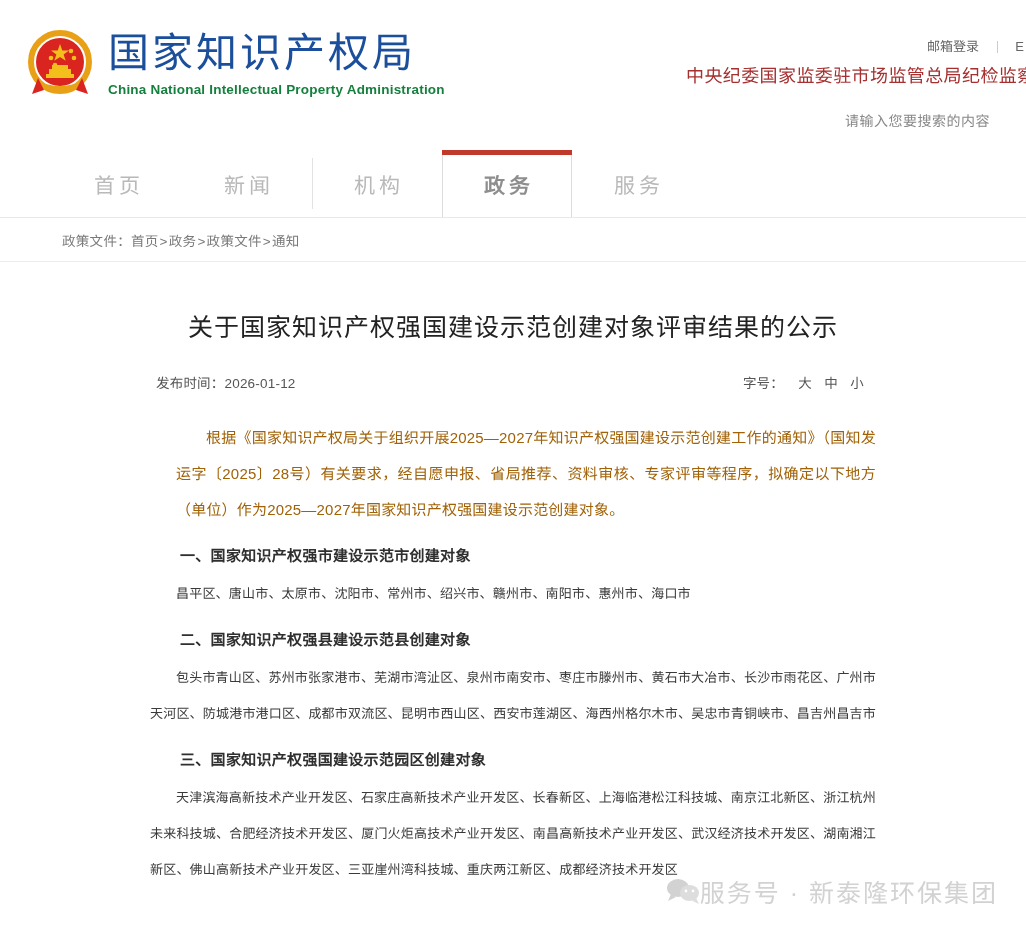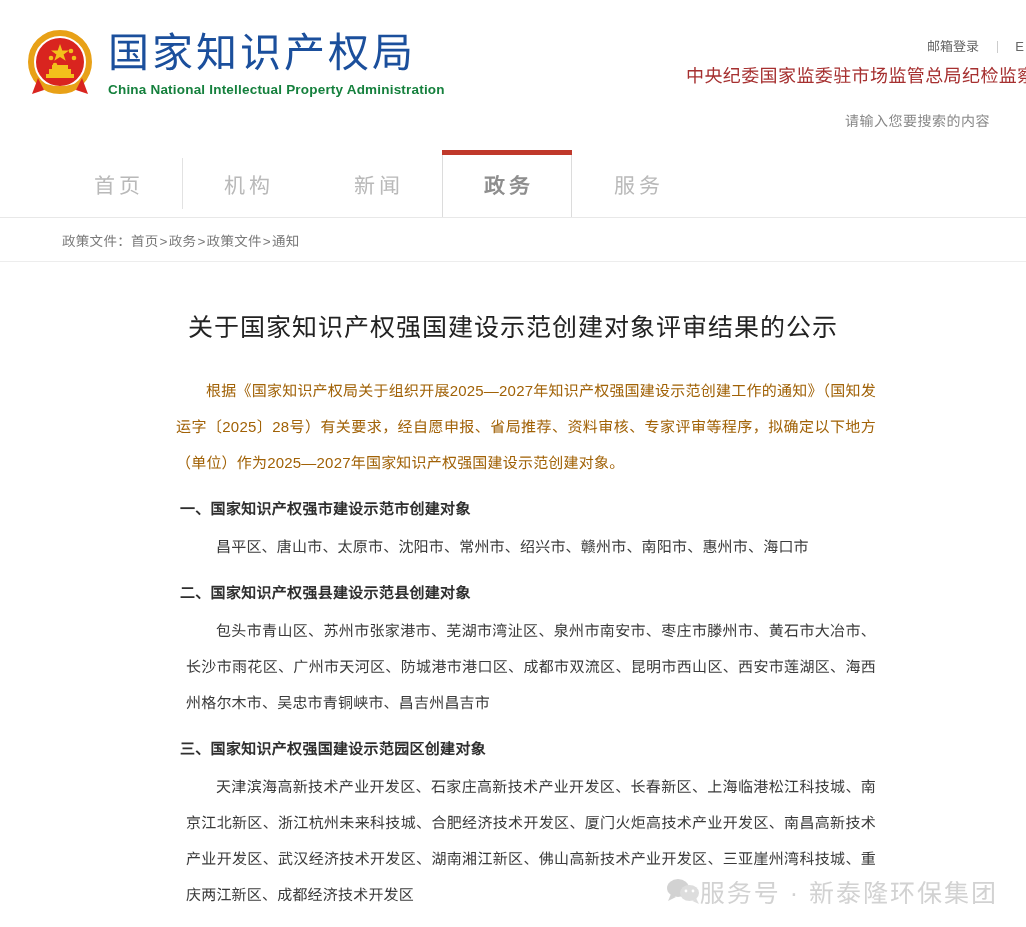--- a/index.html
+++ b/index.html
@@ -202,28 +202,27 @@
   .sec-head {
     font-size: 15px;
     font-weight: bold;
     color: #2f2f2f;
     line-height: 36px;
     margin-top: 10px;
     text-indent: 2em;
     letter-spacing: 0.3px;
   }
   .sec-body {
-    font-size: 15px;
+    font-size: 13px;
     line-height: 36px;
     color: #3a3a3a;
     text-align: justify;
     text-indent: 2em;
     margin-top: 2px;
     letter-spacing: 0.2px;
-    margin-left: 36px;
   }
 
   
   .watermark {
     position: absolute;
     right: 28px;
     bottom: 18px;
     display: flex;
     align-items: center;
     gap: 0;
@@ -279,44 +278,55 @@
       <span class="search-placeholder">请输入您要搜索的内容</span>
     </div>
   </div>
 
 </div>
 
 <div class="nav">
   <div class="nav-item">
     <span>首页</span>
   </div>
+  <div class="nav-item">
+    <span>新闻</span>
+  </div>
   <div class="nav-item has-left-div">
     <span>机构</span>
-  </div>
-  <div class="nav-item">
-    <span>新闻</span>
   </div>
   <div class="nav-item active">
     <span>政务</span>
   </div>
   <div class="nav-item">
     <span>服务</span>
   </div>
 </div>
 
 <div class="crumb-wrap">
   <div class="crumb">
     <span>政策文件：</span><span class="cl">首页</span><span class="sep">&gt;</span><span class="cl">政务</span><span class="sep">&gt;</span><span class="cl">政策文件</span><span class="sep">&gt;</span><span class="cl">通知</span>
   </div>
 </div>
 
 <div class="article">
 
   <h1 class="doc-title">关于国家知识产权强国建设示范创建对象评审结果的公示</h1>
 
+  <div class="meta-row">
+    <div class="meta-left">
+      <span>发布时间：</span><span>2026-01-12</span>
+    </div>
+    <div class="meta-right">
+      <span class="fs-label">字号：</span>
+      <span class="fs-btn">大</span>
+      <span class="fs-btn">中</span>
+      <span class="fs-btn">小</span>
+    </div>
+  </div>
 
   <div class="body-copy">
 
     <p class="para">根据《国家知识产权局关于组织开展2025—2027年知识产权强国建设示范创建工作的通知》（国知发运字〔2025〕28号）有关要求，经自愿申报、省局推荐、资料审核、专家评审等程序，拟确定以下地方（单位）作为2025—2027年国家知识产权强国建设示范创建对象。</p>
 
     <h2 class="sec-head">一、国家知识产权强市建设示范市创建对象</h2>
     <p class="sec-body">昌平区、唐山市、太原市、沈阳市、常州市、绍兴市、赣州市、南阳市、惠州市、海口市</p>
 
     <h2 class="sec-head">二、国家知识产权强县建设示范县创建对象</h2>
     <p class="sec-body">包头市青山区、苏州市张家港市、芜湖市湾沚区、泉州市南安市、枣庄市滕州市、黄石市大冶市、长沙市雨花区、广州市天河区、防城港市港口区、成都市双流区、昆明市西山区、西安市莲湖区、海西州格尔木市、吴忠市青铜峡市、昌吉州昌吉市</p>

